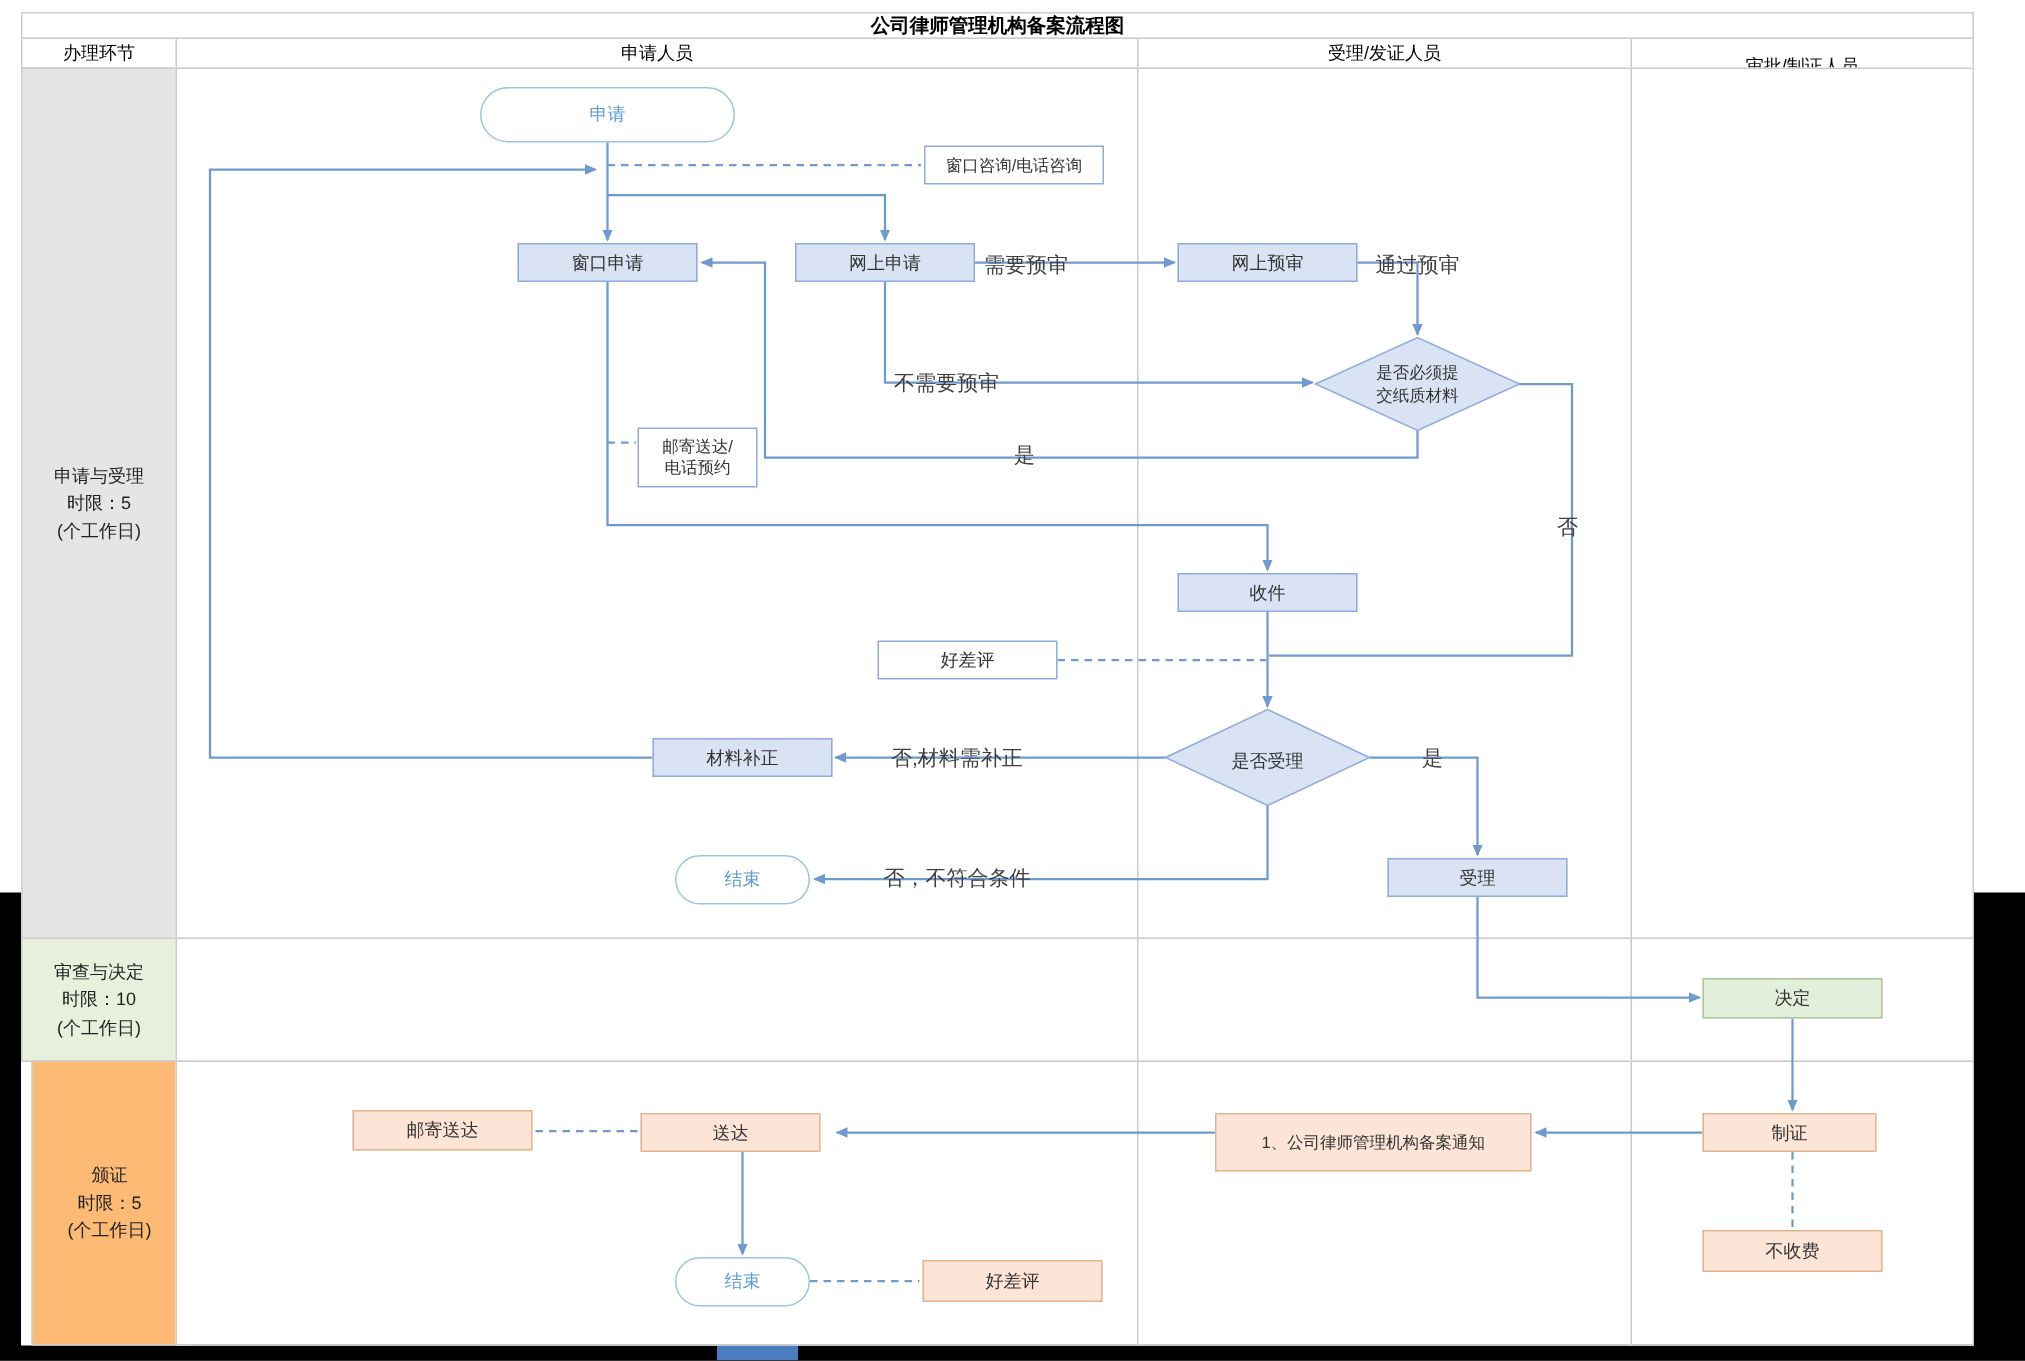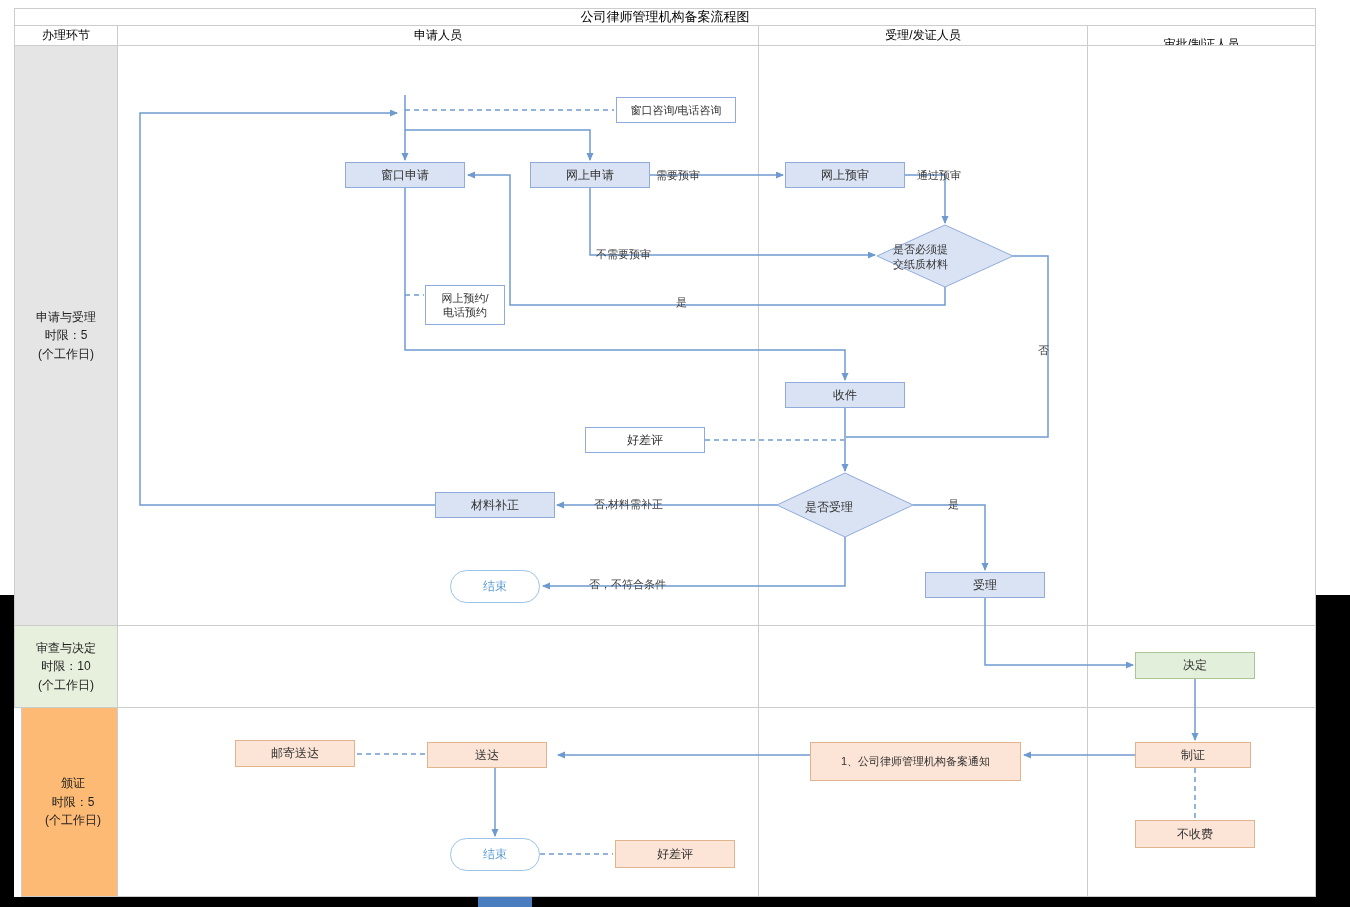--- a/index.html
+++ b/index.html
@@ -1,33 +1,33 @@
 <!DOCTYPE html>
 <html><head>
 <meta charset="utf-8">
 <style>
   *{margin:0;padding:0;box-sizing:border-box}
   html,body{background:#000;font-family:"Liberation Sans","DejaVu Sans",sans-serif}
   .stage{position:relative;width:1350px;height:907px;background:#000;overflow:hidden}
   .bg{position:absolute;background:#fff;z-index:0}
   .cell{position:absolute;border:1px solid #cccccc;background:#fff;display:flex;align-items:center;justify-content:center;z-index:1}
-  .title-cell{font-weight:normal;font-size:13px;color:#000}
+  .title-cell{font-weight:bold;font-size:13px;color:#000}
   .hcell{font-weight:normal;font-size:12px;color:#000}
   .rowlabel{font-size:12px;line-height:1.55;text-align:center;white-space:pre-line;color:#1f1f1f}
   .wires{position:absolute;left:0;top:0;z-index:2;pointer-events:none}
   .node{position:absolute;z-index:3;display:flex;align-items:center;justify-content:center;font-size:12px;color:#333;text-align:center}
   .sm{font-size:11px}
   .ml{white-space:pre-line;line-height:1.3}
   .blue{background:#dae3f3;border:1px solid #8faadc}
   .white{background:#fff;border:1px solid #8faadc}
   .green{background:#e2efda;border:1px solid #a9c694}
   .orange{background:#fce4d6;border:1px solid #e2b48e}
   .pill{background:#fff;border:1px solid #9dc3e6;border-radius:20px;color:#5b9bd5}
-  .dtext{position:absolute;z-index:3;font-size:11px;text-align:left;white-space:pre-line;line-height:1.35;color:#333}
-  .elabel{position:absolute;z-index:4;font-size:11px;color:#3f3f3f;white-space:nowrap}
+  .dtext{position:absolute;z-index:3;font-size:11px;text-align:center;white-space:pre-line;line-height:1.35;color:#333}
+  .elabel{position:absolute;z-index:4;font-size:14px;color:#3f3f3f;white-space:nowrap}
   .bluebar{position:absolute;left:478px;top:897px;width:54px;height:10px;background:#4a7dbf;z-index:1}
 </style>
 </head>
 <body>
 
 <div class="stage">
 
   <div class="bg" style="left:0;top:0;width:1350px;height:595px"></div>
   <div class="bg" style="left:14px;top:0;width:1302px;height:897px"></div>
   <div class="bluebar"></div>
@@ -95,25 +95,26 @@
       <polyline points="810,755 558,755" marker-end="url(#arw)"></polyline>
       <polyline points="434,754 357,754" stroke-dasharray="5 4"></polyline>
       <polyline points="495,768 495,836" marker-end="url(#arw)"></polyline>
       <polyline points="540,854 613,854" stroke-dasharray="5 4"></polyline>
       <polyline points="1195,768 1195,818" stroke-dasharray="5 4"></polyline>
     </g>
     <polygon points="877,256 945,225 1013,256 945,287" fill="#dae3f3" stroke="#8faadc" stroke-width="1"></polygon>
     <polygon points="777,505 845,473 913,505 845,537" fill="#dae3f3" stroke="#8faadc" stroke-width="1"></polygon>
   </svg>
 
+  <div class="node pill" style="left:320px;top:58px;width:170px;height:37px">申请</div>
   <div class="node white sm" style="left:616px;top:97px;width:120px;height:26px">窗口咨询/电话咨询</div>
   <div class="node blue" style="left:345px;top:162px;width:120px;height:26px">窗口申请</div>
   <div class="node blue" style="left:530px;top:162px;width:120px;height:26px">网上申请</div>
   <div class="node blue" style="left:785px;top:162px;width:120px;height:26px">网上预审</div>
-  <div class="node white sm ml" style="left:425px;top:285px;width:80px;height:40px">网上预约/
+  <div class="node white sm ml" style="left:425px;top:285px;width:80px;height:40px">邮寄送达/
 电话预约</div>
   <div class="node blue" style="left:785px;top:382px;width:120px;height:26px">收件</div>
   <div class="node white" style="left:585px;top:427px;width:120px;height:26px">好差评</div>
   <div class="node blue" style="left:435px;top:492px;width:120px;height:26px">材料补正</div>
   <div class="node blue" style="left:925px;top:572px;width:120px;height:26px">受理</div>
   <div class="node pill" style="left:450px;top:570px;width:90px;height:33px">结束</div>
   <div class="node green" style="left:1135px;top:652px;width:120px;height:27px">决定</div>
   <div class="node orange" style="left:1135px;top:742px;width:116px;height:26px">制证</div>
   <div class="node orange sm" style="left:810px;top:742px;width:211px;height:39px">1、公司律师管理机构备案通知</div>
   <div class="node orange" style="left:427px;top:742px;width:120px;height:26px">送达</div>

